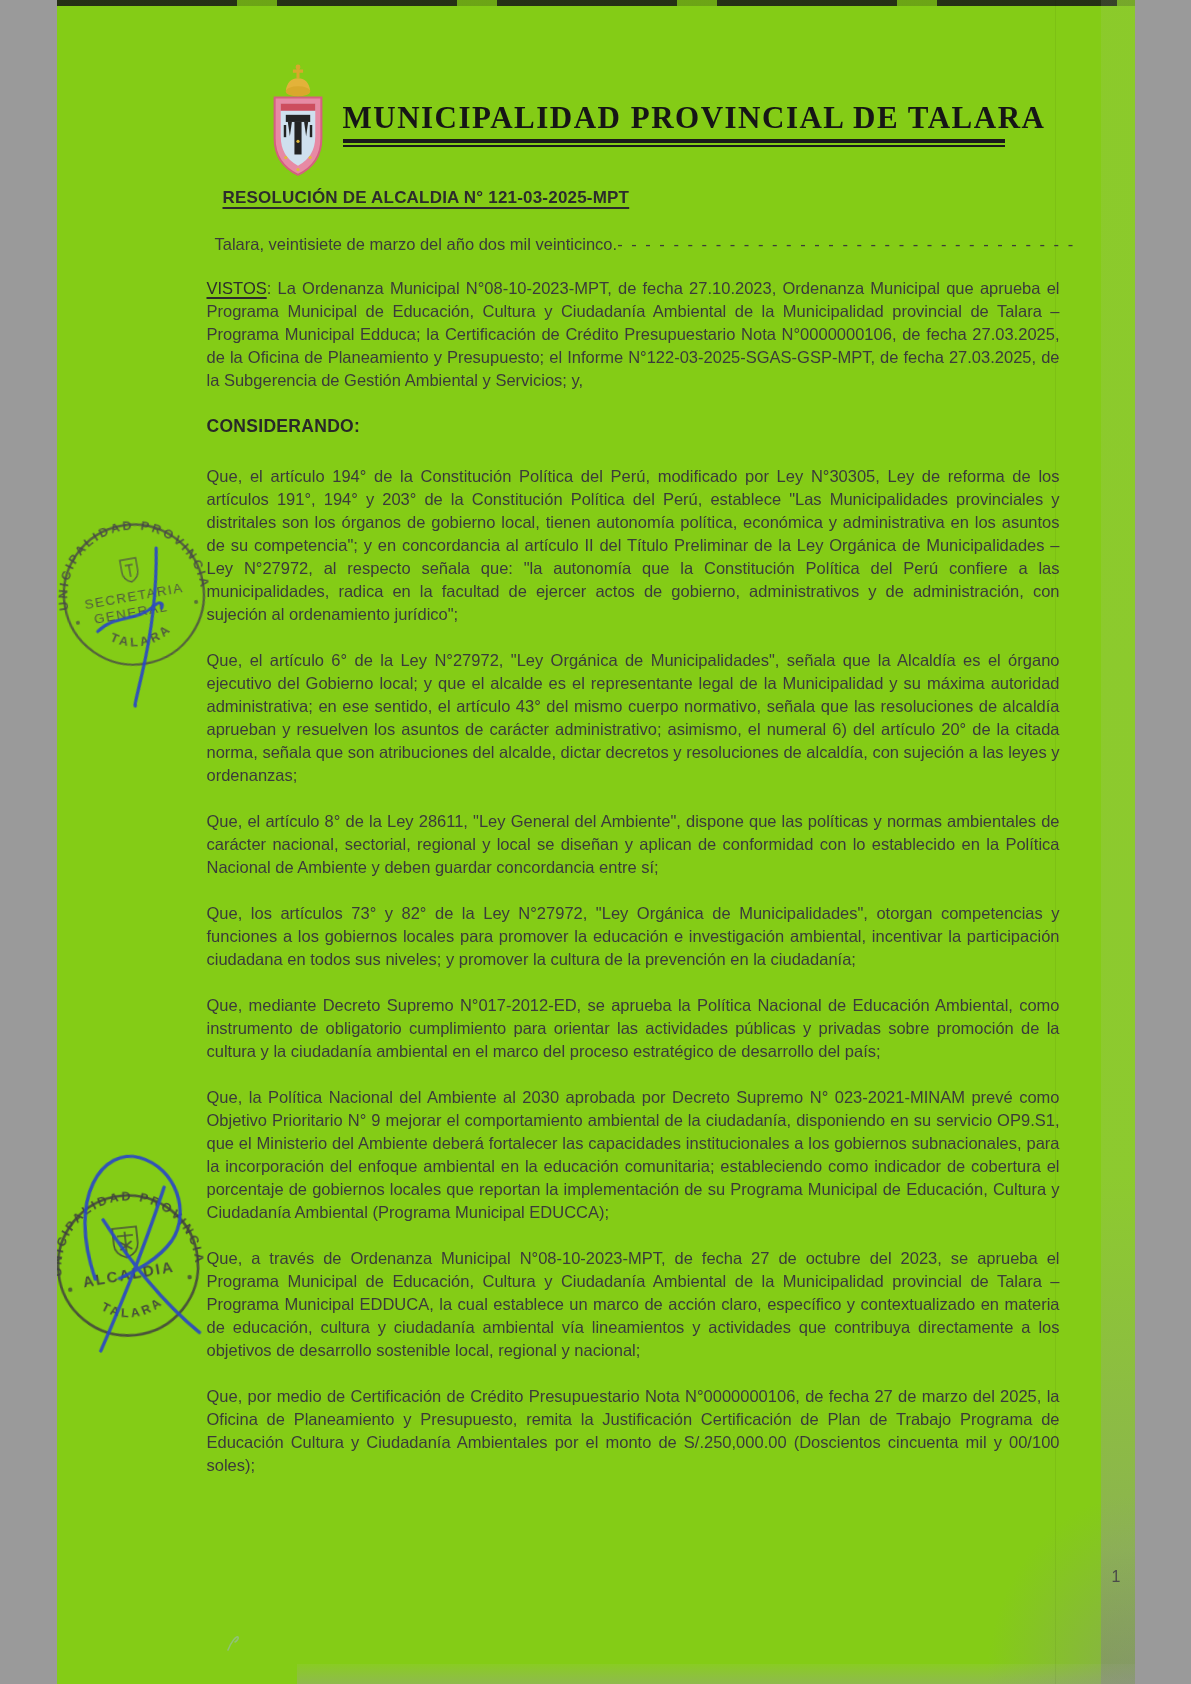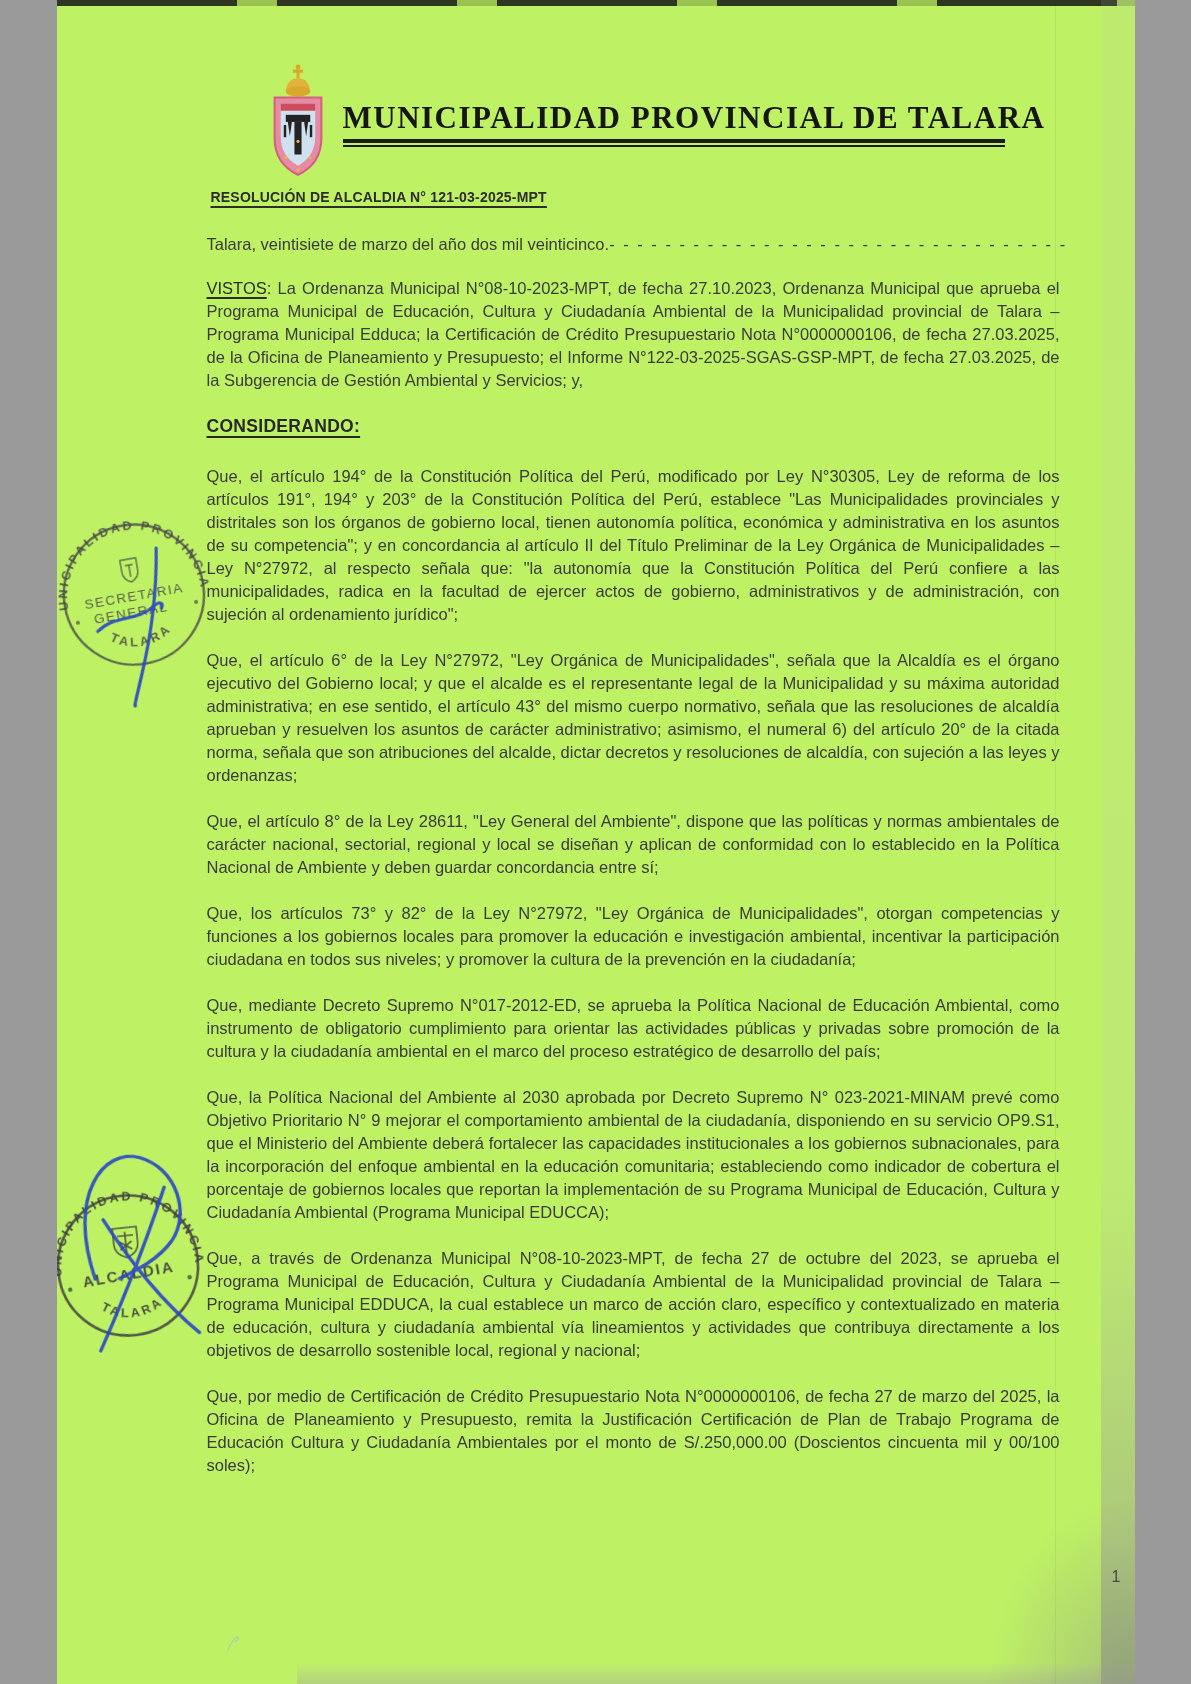--- a/index.html
+++ b/index.html
@@ -1,17 +1,17 @@
 <!DOCTYPE html>
 <html><head>
 <meta charset="utf-8">
 <style>
   html,body{margin:0;padding:0;background:#9a9a9a;}
   .page{
-    position:relative;width:1078px;height:1684px;background:#bef264;
+    position:relative;width:1078px;height:1684px;background:#84cc16;
     margin:0 auto;overflow:hidden;
     font-family:"Liberation Sans","DejaVu Sans",sans-serif;color:#3c3c3c;
   }
   
   .scan-top{position:absolute;top:0;left:0;width:100%;height:6px;
     background:repeating-linear-gradient(90deg,#151515 0 180px,rgba(21,21,21,.25) 180px 220px);
     opacity:.85;}
   .scan-right{position:absolute;top:0;right:0;width:34px;height:100%;
     background:linear-gradient(180deg,rgba(190,190,190,.12) 0%,rgba(190,190,190,.15) 70%,rgba(150,150,150,.45) 92%,rgba(120,120,120,.5) 100%);}
   .scan-bottom{position:absolute;left:240px;bottom:0;width:951px;height:20px;
@@ -30,31 +30,31 @@
   }
   .org .rule1{height:4px;background:#1b1b1b;margin-top:3px;filter:blur(.4px);}
   .org .rule2{height:2px;background:#1b1b1b;margin-top:2px;filter:blur(.4px);}
 
   
   .doc{
     position:absolute;left:150px;top:186px;width:853px;
     font-size:16.5px;line-height:23px;filter:blur(.22px) contrast(1.02);
   }
   .res-title{
-    font-weight:bold;color:#2e2e2e;font-size:14px;
+    font-weight:bold;color:#2e2e2e;font-size:17px;
     text-decoration:underline;text-decoration-thickness:2px;text-underline-offset:4px;
-    margin:0 0 24px 4px;letter-spacing:.2px;
+    margin:0 0 24px 16px;letter-spacing:.2px;
   }
-  .date-line{margin:0 0 21px 0;white-space:nowrap;}
+  .date-line{margin:0 0 21px 8px;white-space:nowrap;}
   .date-dashes{letter-spacing:2px;}
   .para{margin:0 0 23px 0;text-align:justify;}
   .lead{font-weight:normal;text-decoration:underline;text-decoration-thickness:2px;text-underline-offset:3px;color:#2e2e2e;}
   .heading{
     font-weight:bold;color:#2a2a2a;font-size:17.5px;margin:17px 0 27px 0;
-    text-decoration:underline;text-decoration-thickness:2px;text-underline-offset:4px;letter-spacing:.3px;
+    text-decoration-thickness:2px;text-underline-offset:4px;letter-spacing:.3px;
   }
   .page-num{position:absolute;left:1055px;top:1568px;font-size:16px;color:#4a4a4a;}
 
   
   .stamp{position:absolute;filter:blur(.25px);}
   .stamp-secretaria{left:2px;top:512px;transform:rotate(-10deg);}
   .stamp-alcaldia{left:-6px;top:1118px;transform:rotate(-6deg);}
   .pen-mark{position:absolute;left:168px;top:1632px;opacity:.5;}
 </style>
 </head>

